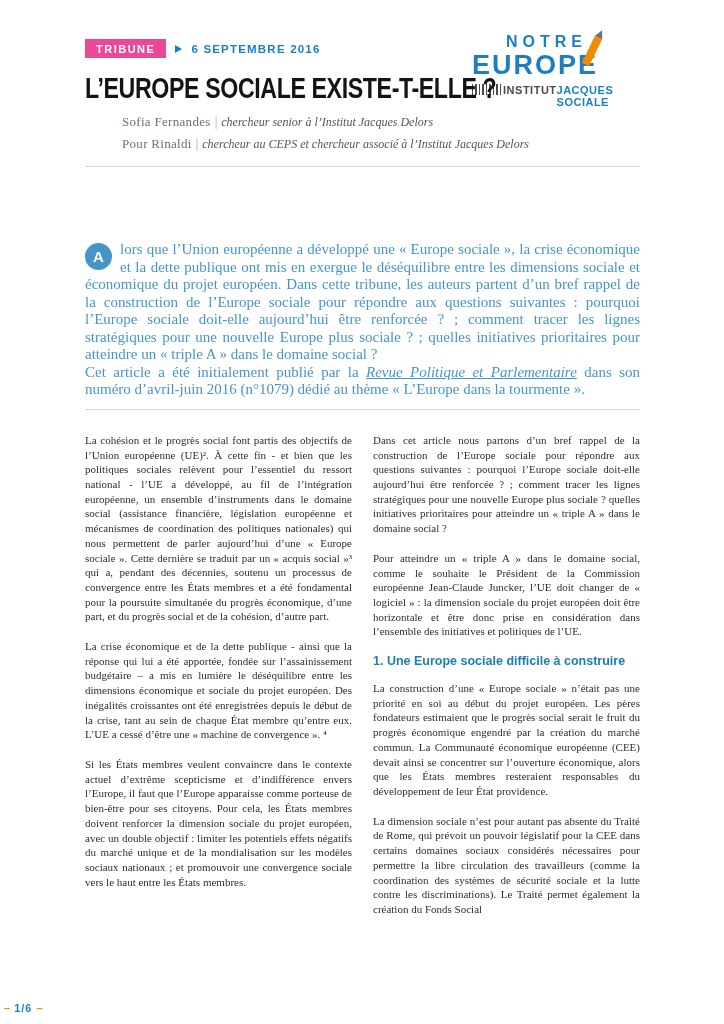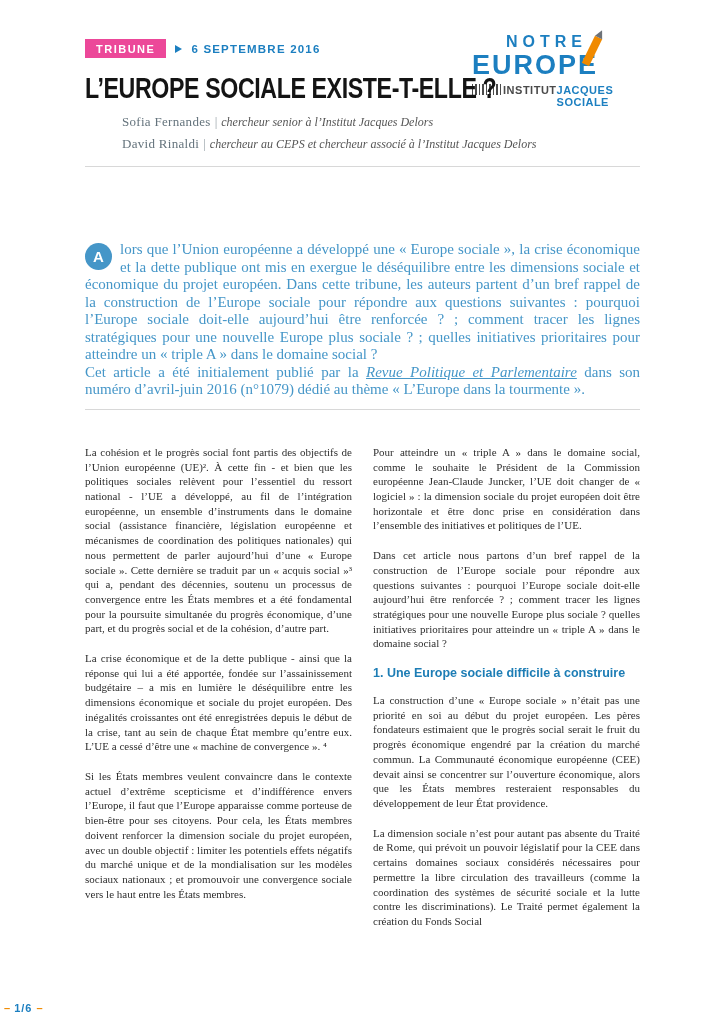--- a/index.html
+++ b/index.html
@@ -101,21 +101,21 @@
   }
   .intro-link {
     color: #4596c8; font-style: italic; text-decoration: underline; cursor: pointer;
   }
   .rule-2 { border: none; border-top: 1px solid #d8d8d8; margin: 10px 0 0 0; }
 
   
   .columns { display: flex; gap: 21px; margin-top: 23px; }
   .col { flex: 1; min-width: 0; }
   .col p {
-    margin: 12px 0 15px 0; font-size: 11px; line-height: 14.7px;
+    margin: 0 0 15px 0; font-size: 11px; line-height: 14.7px;
     color: #2e2e2e; text-align: justify;
   }
   h2.section-heading {
     font-family: "Liberation Sans", sans-serif; font-weight: bold;
     font-size: 12.5px; color: #1d7db5; margin: 4px 0 13px 0;
   }
 
   
   .page-footer {
     position: absolute; bottom: 10px; left: 0; right: 0;
@@ -148,42 +148,42 @@
       <span class="logo-jd">JACQUES SOCIALE</span>
     </div>
   </div>
 
   <h1 class="doc-title">L’EUROPE SOCIALE EXISTE-T-ELLE ?</h1>
 
   <div class="author-line">
     <span class="author-name">Sofia Fernandes</span><span class="author-sep">|</span><span class="author-role">chercheur senior à l’Institut Jacques Delors</span>
   </div>
   <div class="author-line">
-    <span class="author-name">David Rinaldi</span><span class="author-sep">|</span><span class="author-role">chercheur au CEPS et chercheur associé à l’Institut Jacques Delors</span>
+    <span class="author-name">Pour Rinaldi</span><span class="author-sep">|</span><span class="author-role">chercheur au CEPS et chercheur associé à l’Institut Jacques Delors</span>
   </div>
 
   <hr class="rule">
 
   <section class="intro">
     <div class="dropcap">A</div>
     <p><span>lors que l’Union européenne a développé une « Europe sociale », la crise économique et la dette publique ont mis en exergue le déséquilibre entre les dimensions sociale et économique du projet européen. Dans cette tribune, les auteurs partent d’un bref rappel de la construction de l’Europe sociale pour répondre aux questions suivantes : pourquoi l’Europe sociale doit-elle aujourd’hui être renforcée ? ; comment tracer les lignes stratégiques pour une nouvelle Europe plus sociale ? ; quelles initiatives prioritaires pour atteindre un « triple A » dans le domaine social ?</span></p>
     <p><span>Cet article a été initialement publié par la </span><a class="intro-link">Revue Politique et Parlementaire</a><span> dans son numéro d’avril-juin 2016 (n°1079) dédié au thème « L’Europe dans la tourmente ».</span></p>
   </section>
 
   <hr class="rule-2">
 
   <main class="columns">
     <div class="col">
       <p>La cohésion et le progrès social font partis des objectifs de l’Union européenne (UE)². À cette fin - et bien que les politiques sociales relèvent pour l’essentiel du ressort national - l’UE a développé, au fil de l’intégration européenne, un ensemble d’instruments dans le domaine social (assistance financière, législation européenne et mécanismes de coordination des politiques nationales) qui nous permettent de parler aujourd’hui d’une « Europe sociale ». Cette dernière se traduit par un « acquis social »³ qui a, pendant des décennies, soutenu un processus de convergence entre les États membres et a été fondamental pour la poursuite simultanée du progrès économique, d’une part, et du progrès social et de la cohésion, d’autre part.</p>
       <p>La crise économique et de la dette publique - ainsi que la réponse qui lui a été apportée, fondée sur l’assainissement budgétaire – a mis en lumière le déséquilibre entre les dimensions économique et sociale du projet européen. Des inégalités croissantes ont été enregistrées depuis le début de la crise, tant au sein de chaque État membre qu’entre eux. L’UE a cessé d’être une « machine de convergence ». ⁴</p>
       <p>Si les États membres veulent convaincre dans le contexte actuel d’extrême scepticisme et d’indifférence envers l’Europe, il faut que l’Europe apparaisse comme porteuse de bien-être pour ses citoyens. Pour cela, les États membres doivent renforcer la dimension sociale du projet européen, avec un double objectif : limiter les potentiels effets négatifs du marché unique et de la mondialisation sur les modèles sociaux nationaux ; et promouvoir une convergence sociale vers le haut entre les États membres.</p>
     </div>
     <div class="col">
+      <p>Dans cet article nous partons d’un bref rappel de la construction de l’Europe sociale pour répondre aux questions suivantes : pourquoi l’Europe sociale doit-elle aujourd’hui être renforcée ? ; comment tracer les lignes stratégiques pour une nouvelle Europe plus sociale ? quelles initiatives prioritaires pour atteindre un « triple A » dans le domaine social ?</p>
       <p>Pour atteindre un « triple A » dans le domaine social, comme le souhaite le Président de la Commission européenne Jean-Claude Juncker, l’UE doit changer de « logiciel » : la dimension sociale du projet européen doit être horizontale et être donc prise en considération dans l’ensemble des initiatives et politiques de l’UE.</p>
-      <p>Dans cet article nous partons d’un bref rappel de la construction de l’Europe sociale pour répondre aux questions suivantes : pourquoi l’Europe sociale doit-elle aujourd’hui être renforcée ? ; comment tracer les lignes stratégiques pour une nouvelle Europe plus sociale ? quelles initiatives prioritaires pour atteindre un « triple A » dans le domaine social ?</p>
       <h2 class="section-heading">1. Une Europe sociale difficile à construire</h2>
       <p>La construction d’une « Europe sociale » n’était pas une priorité en soi au début du projet européen. Les pères fondateurs estimaient que le progrès social serait le fruit du progrès économique engendré par la création du marché commun. La Communauté économique européenne (CEE) devait ainsi se concentrer sur l’ouverture économique, alors que les États membres resteraient responsables du développement de leur État providence.</p>
       <p>La dimension sociale n’est pour autant pas absente du Traité de Rome, qui prévoit un pouvoir législatif pour la CEE dans certains domaines sociaux considérés nécessaires pour permettre la libre circulation des travailleurs (comme la coordination des systèmes de sécurité sociale et la lutte contre les discriminations). Le Traité permet également la création du Fonds Social</p>
     </div>
   </main>
 
   <footer class="page-footer">
     <span class="footer-dash">–</span><span class="footer-page">1/6</span><span class="footer-dash">–</span>
   </footer>
 

